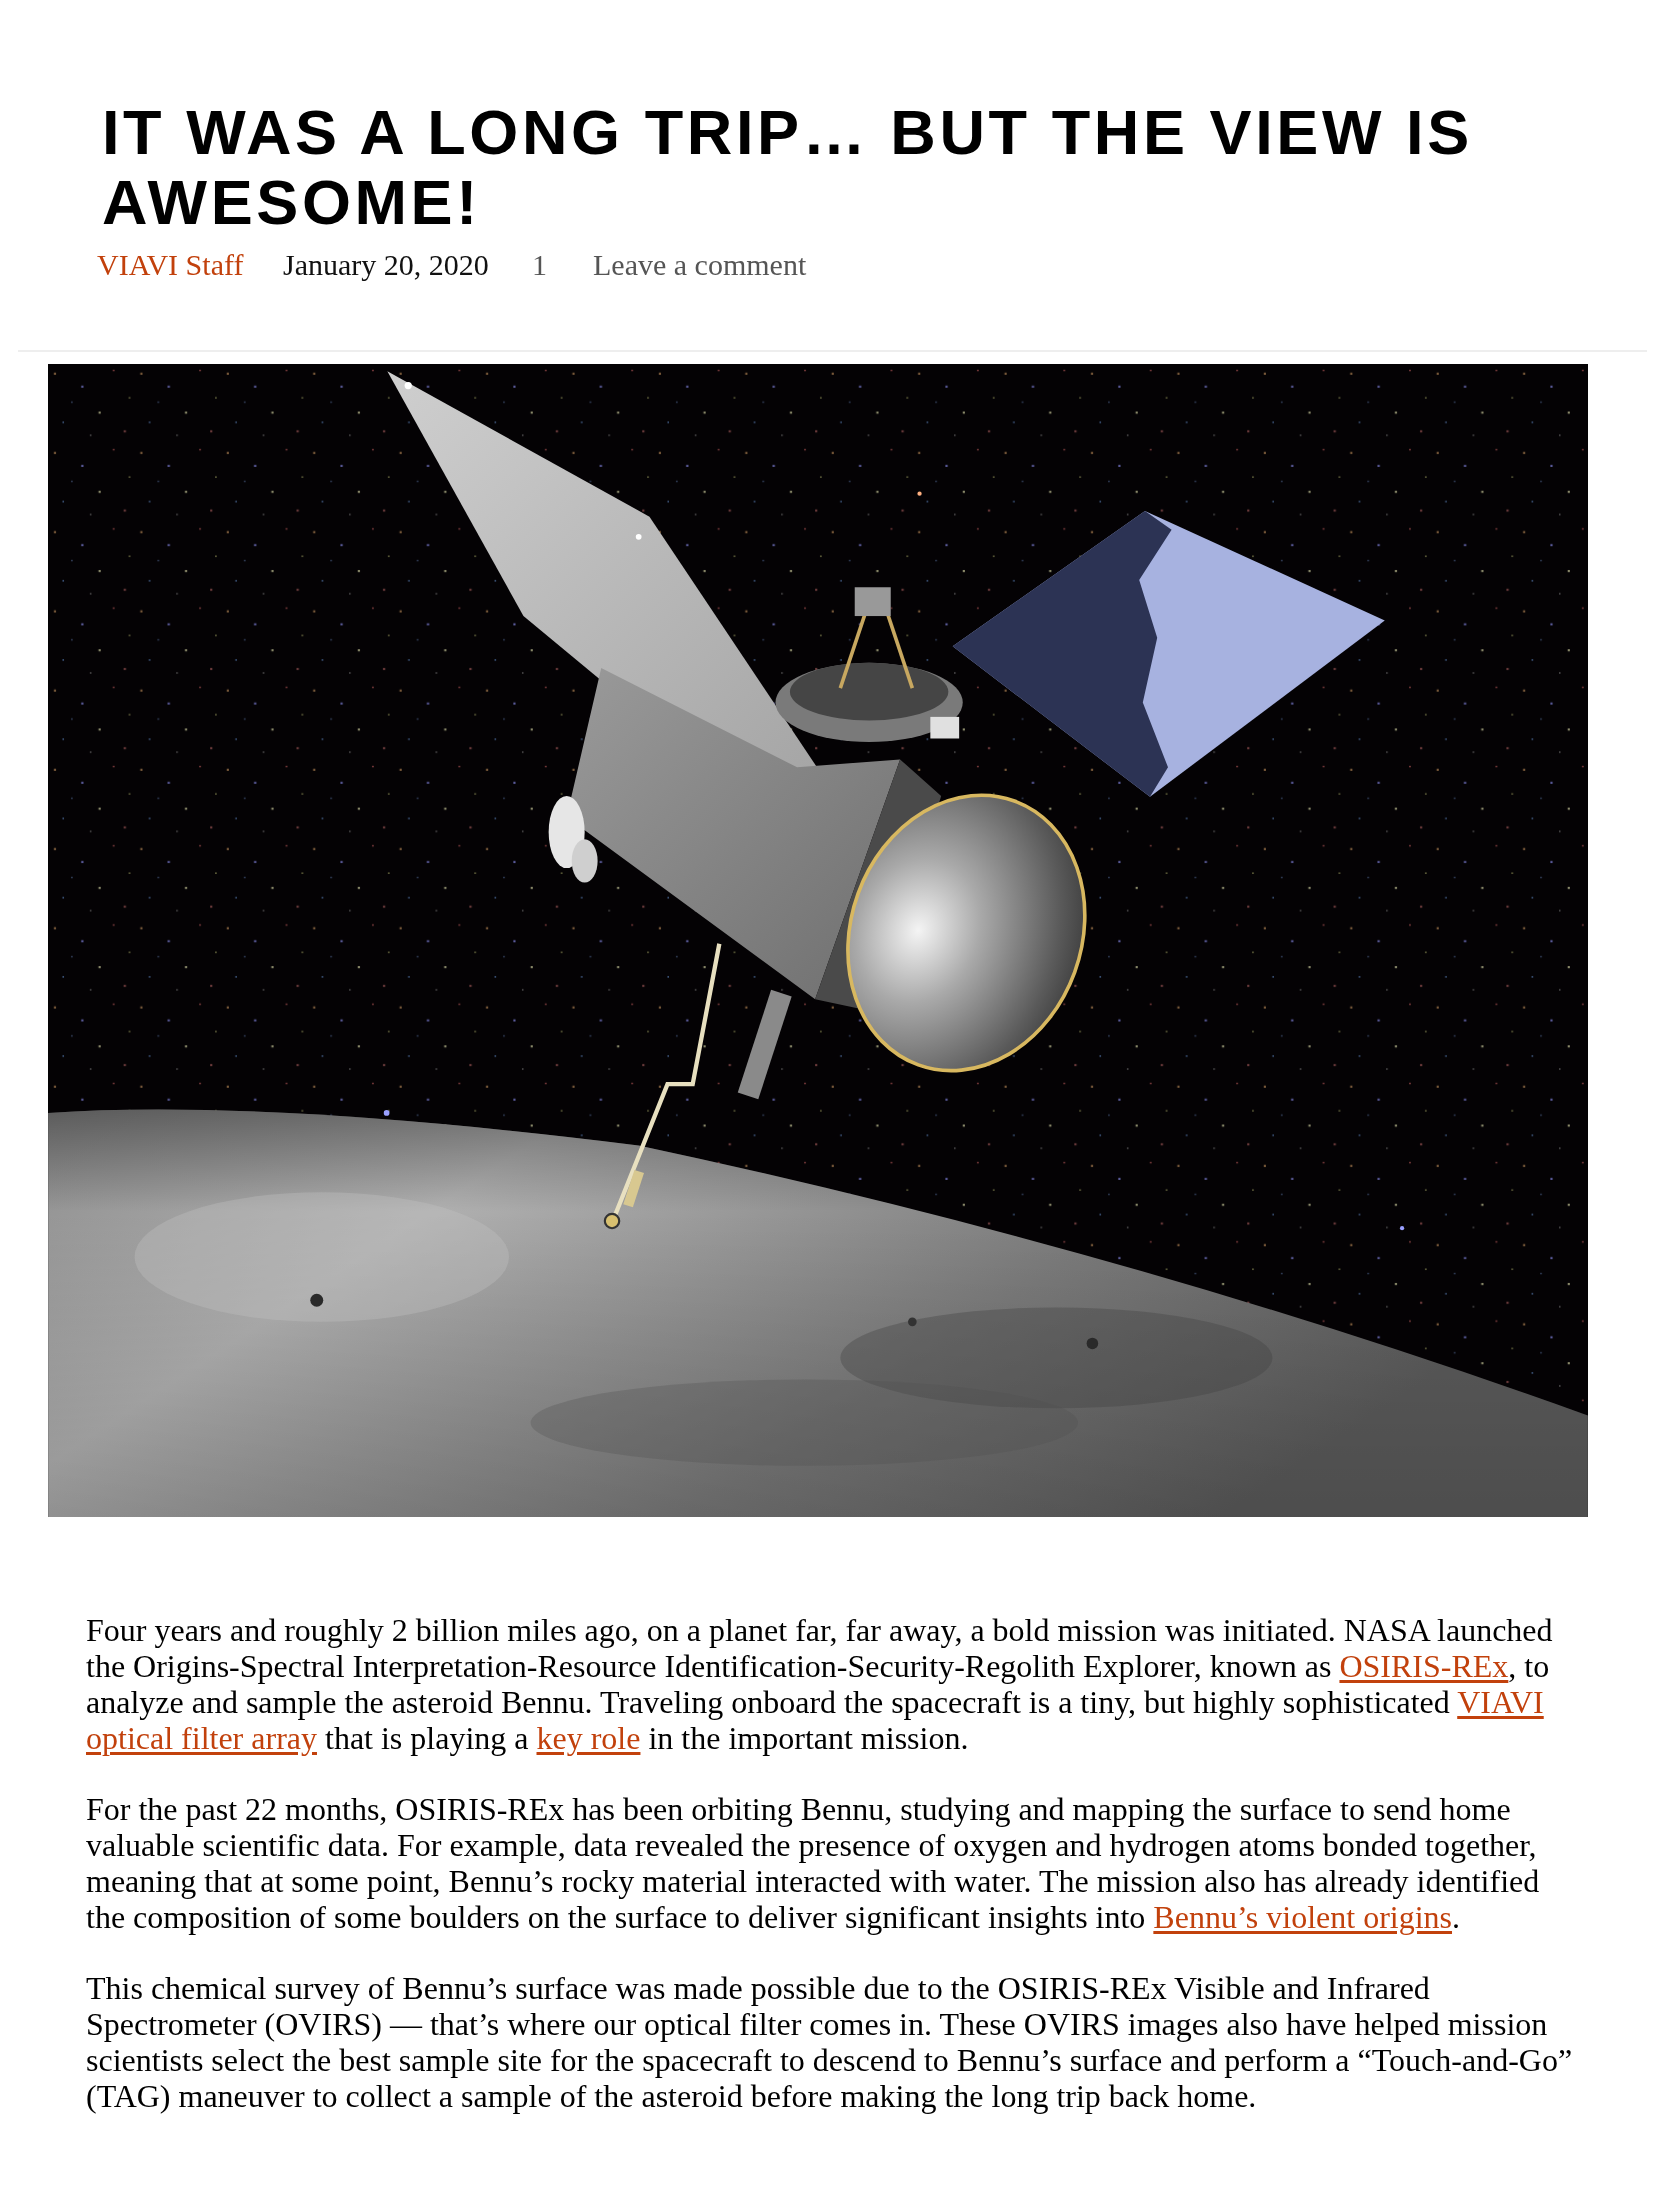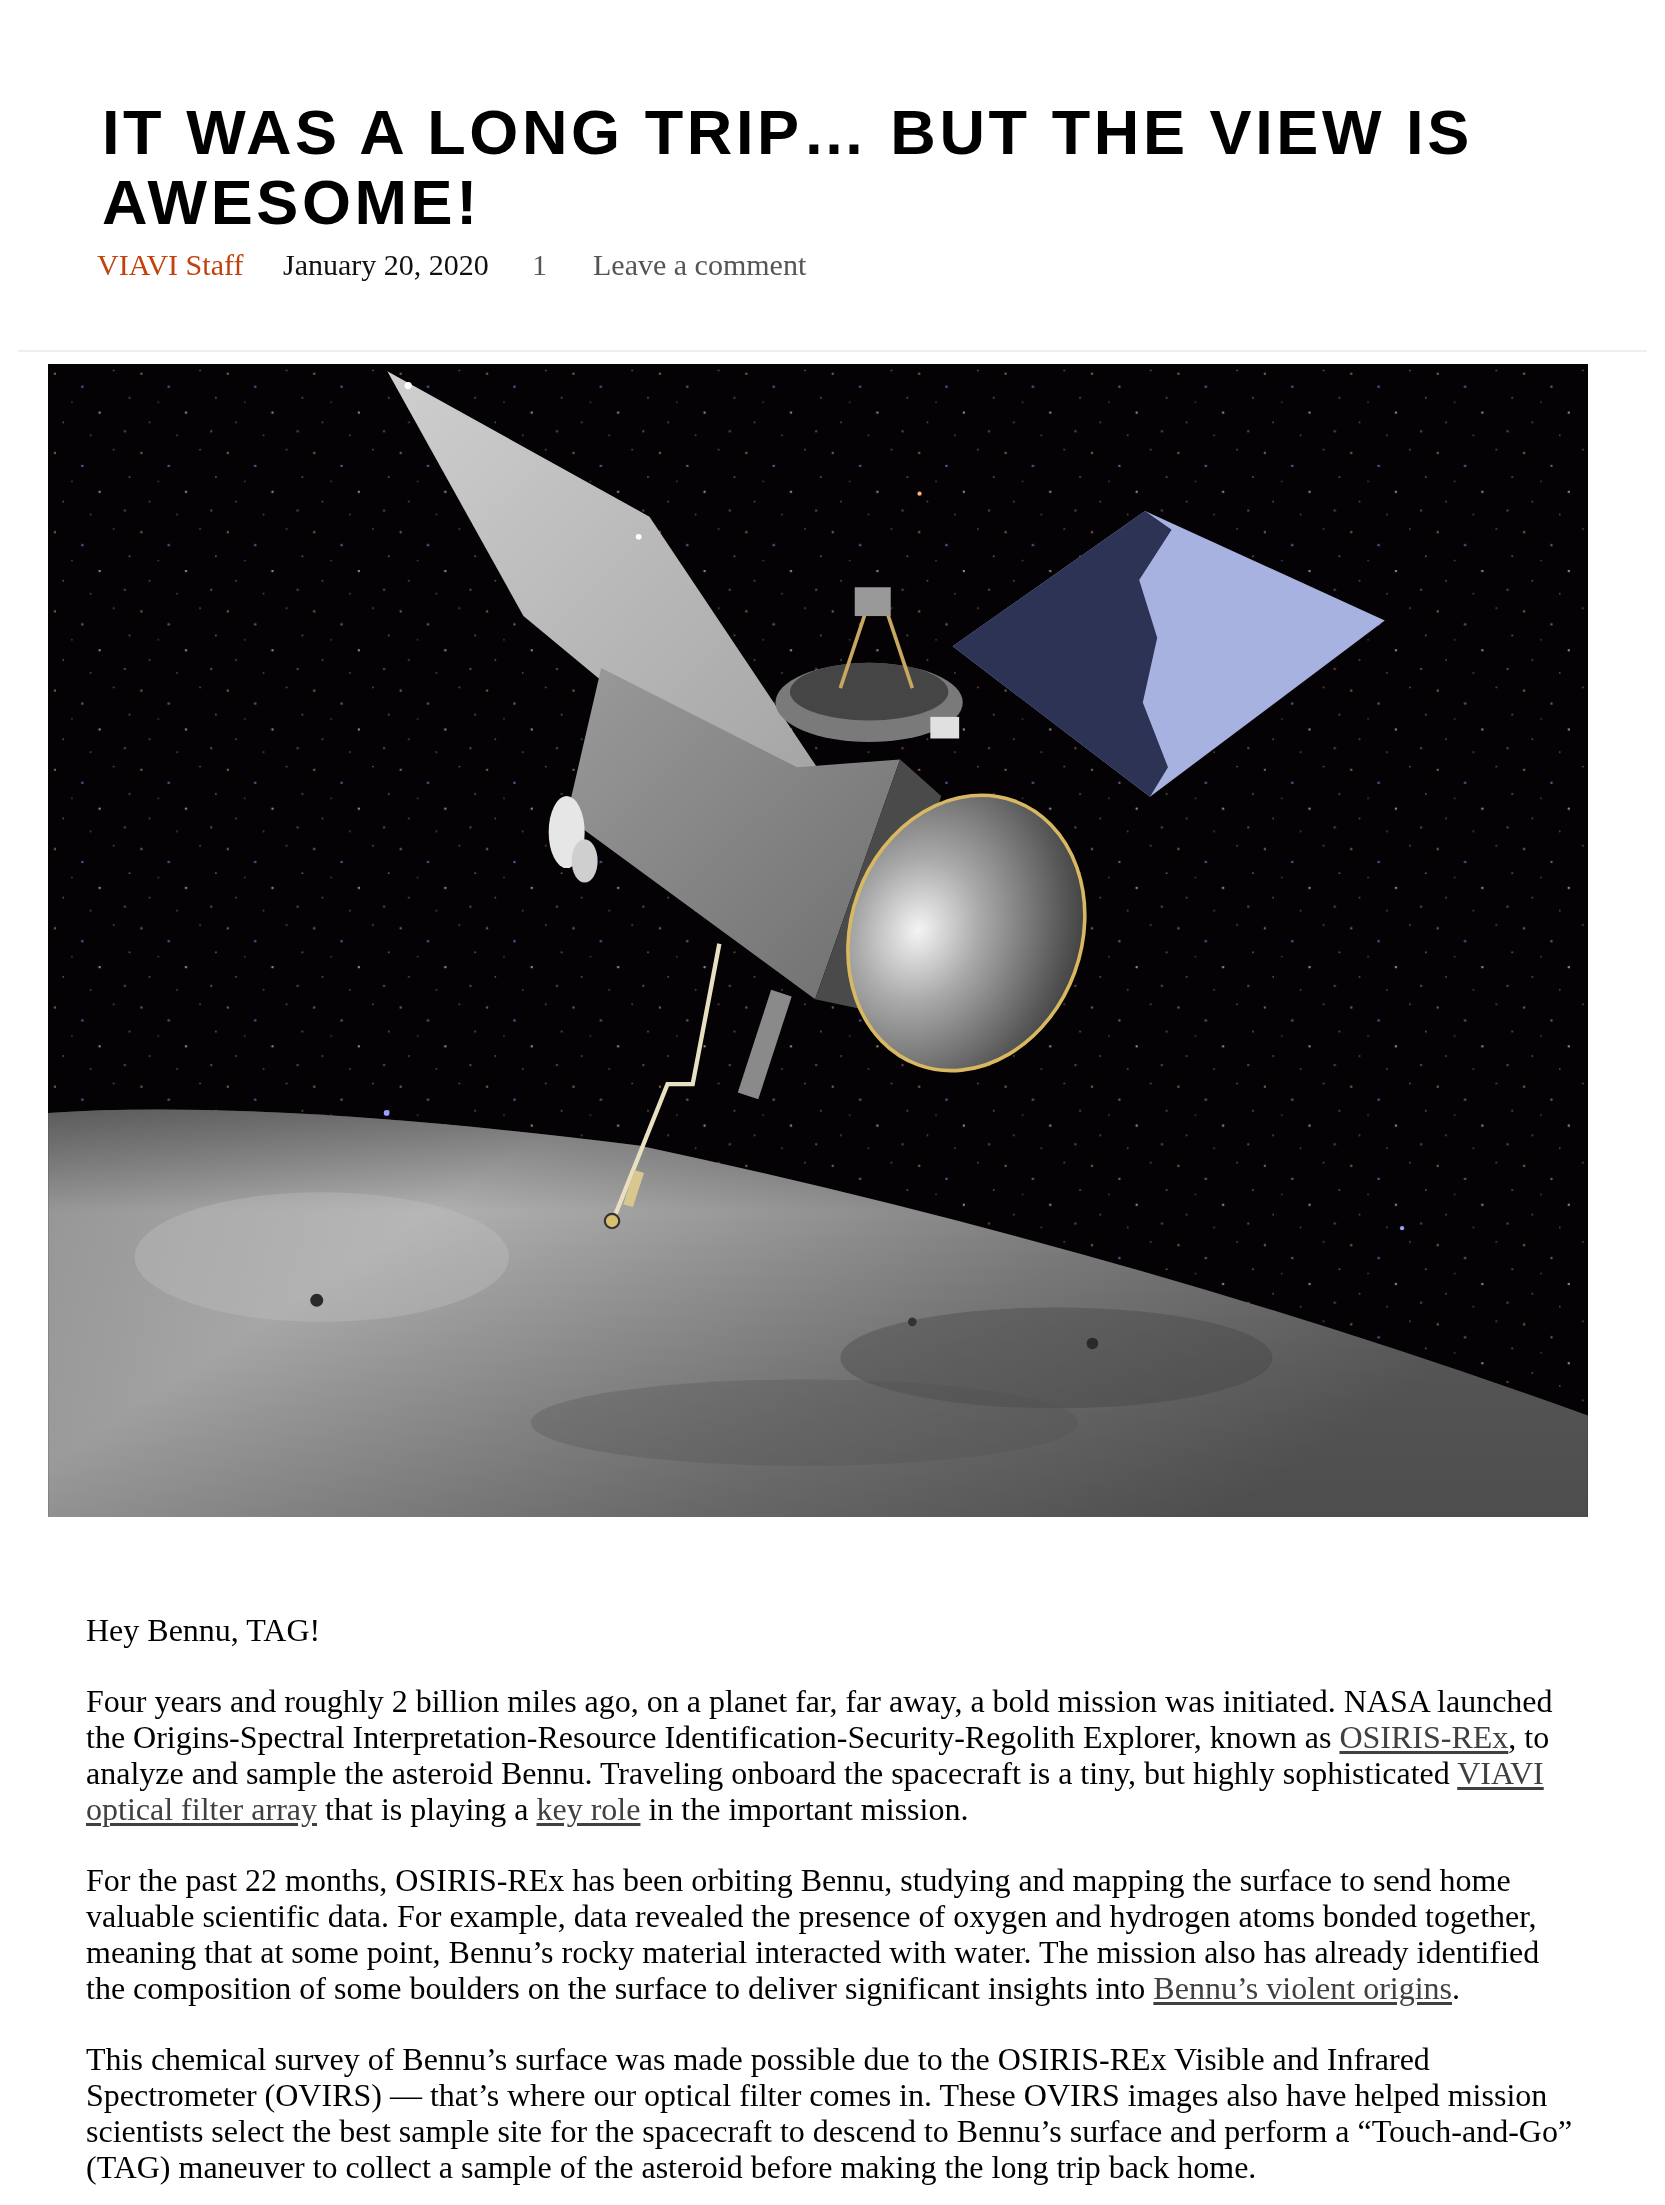--- a/index.html
+++ b/index.html
@@ -13,21 +13,21 @@
   .meta span { position: absolute; white-space: nowrap; top: 0; }
   .meta .author { left: 97px; color: #c2410c; }
   .meta .date { left: 283px; color: #111111; }
   .meta .count { left: 532px; color: #555555; }
   .meta .comment { left: 593px; color: #555555; }
   .divider { position: absolute; left: 18px; top: 350px; width: 1629px; height: 2.2px; background: #eeeeee; }
   .hero { position: absolute; left: 48px; top: 364px; width: 1540px; height: 1153px; background: #000; overflow: hidden; }
   .hero svg { display: block; }
   .content { position: absolute; left: 86px; top: 1612px; width: 1494px; font-size: 32px; line-height: 36px; }
   .content p { margin: 0 0 35px 0; }
-  a.link { color: #404040; text-decoration: underline; text-underline-offset: 2.9px; }
+  a.link { color: #c2410c; text-decoration: underline; text-underline-offset: 2.9px; }
 </style>
 </head>
 <body>
 
 <h1 class="title">It was a long trip… but the view is awesome!</h1>
 
 <div class="meta">
   <span class="author">VIAVI Staff</span>
   <span class="date">January 20, 2020</span>
   <span class="count">1</span>
@@ -116,18 +116,17 @@
     <ellipse cx="720" cy="650" rx="25" ry="50" fill="#e6e6e6"></ellipse>
     <ellipse cx="745" cy="690" rx="18" ry="30" fill="#cfcfcf"></ellipse>
 
     <polyline points="932,805 895,1000 860,1000 784,1190" fill="none" stroke="#e8e0c0" stroke-width="6"></polyline>
     <rect x="806" y="1120" width="14" height="50" fill="#d8c890" transform="rotate(18 813 1145)"></rect>
     <circle cx="783" cy="1190" r="10" fill="#d8c070" stroke="#333" stroke-width="3"></circle>
   </svg>
 </div>
 
 <div class="content">
-  <p>Hey Bennu, TAG!</p>
   <p><span>Four years and roughly 2 billion miles ago, on a planet far, far away, a bold mission was initiated. NASA launched the Origins-Spectral Interpretation-Resource Identification-Security-Regolith Explorer, known as </span><a class="link">OSIRIS-REx</a><span>, to analyze and sample the asteroid Bennu. Traveling onboard the spacecraft is a tiny, but highly sophisticated </span><a class="link">VIAVI optical filter array</a><span> that is playing a </span><a class="link">key role</a><span> in the important mission.</span></p>
   <p><span>For the past 22 months, OSIRIS-REx has been orbiting Bennu, studying and mapping the surface to send home valuable scientific data. For example, data revealed the presence of oxygen and hydrogen atoms bonded together, meaning that at some point, Bennu’s rocky material interacted with water. The mission also has already identified  the composition of some boulders on the surface to deliver significant insights into </span><a class="link">Bennu’s violent origins</a><span>.</span></p>
   <p><span>This chemical survey of Bennu’s surface was made possible due to the OSIRIS-REx Visible and Infrared Spectrometer (OVIRS) — that’s where our optical filter comes in. These OVIRS images also have helped mission scientists select the best sample site for the spacecraft to descend to Bennu’s surface and perform a “Touch-and-Go” (TAG) maneuver to collect a sample of the asteroid before making the long trip back home.</span></p>
 </div>
 
 
 </body></html>

